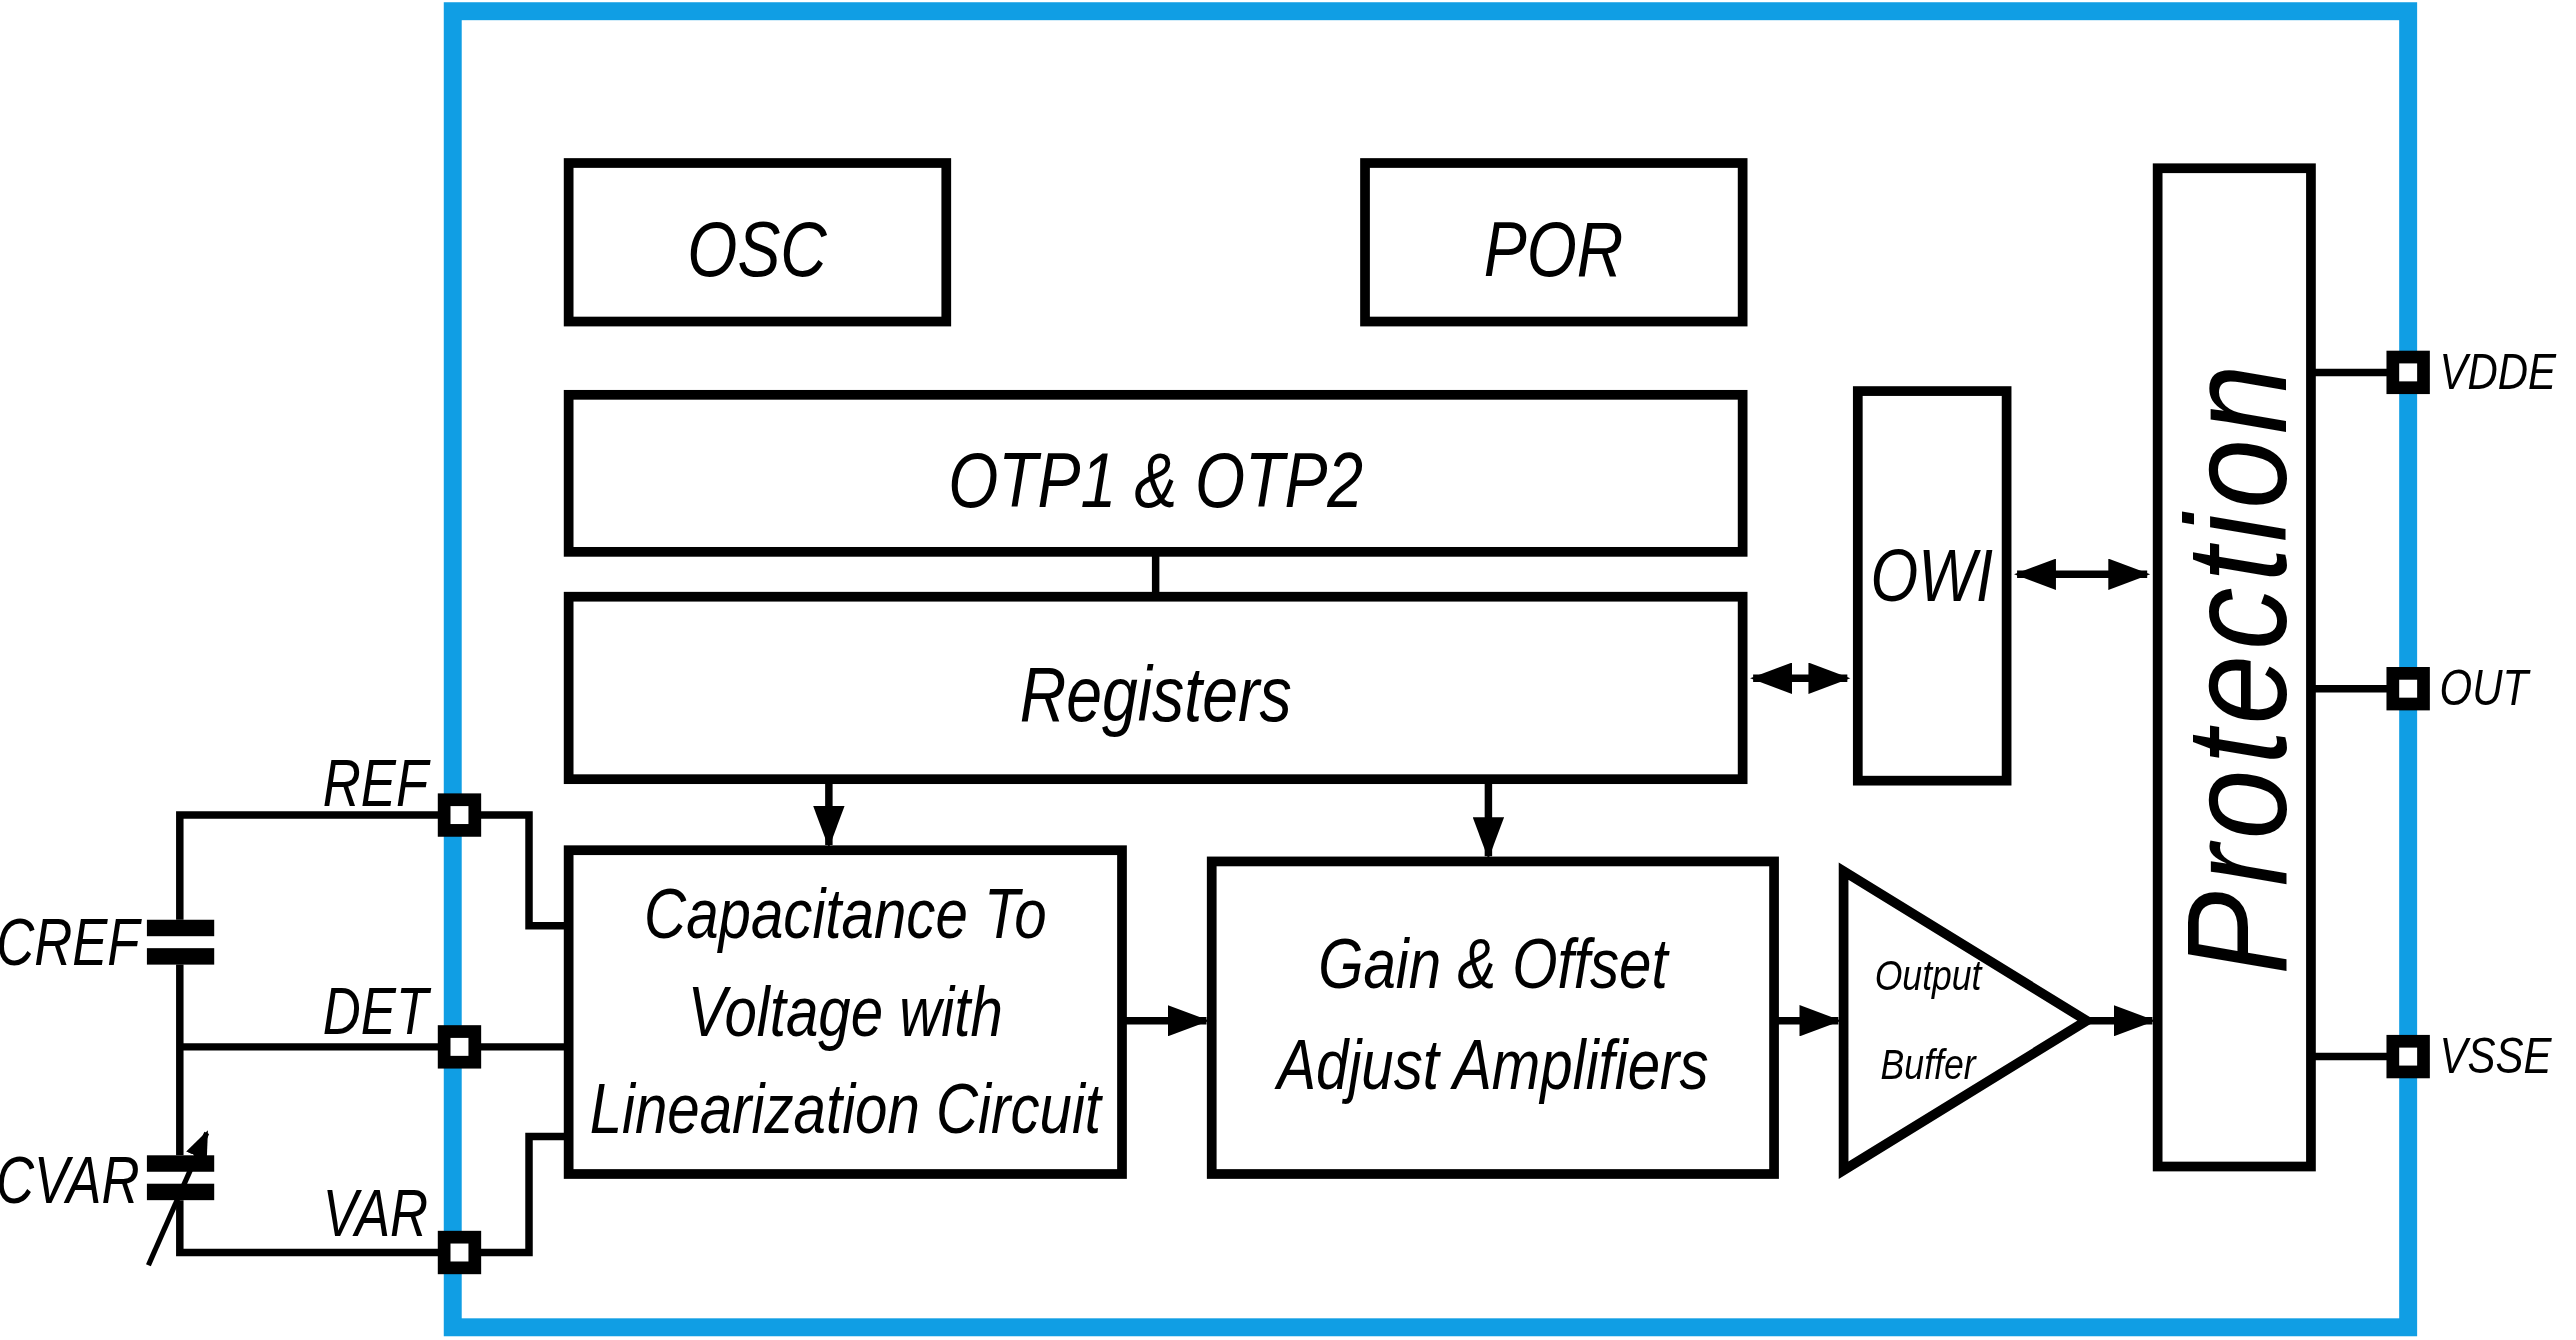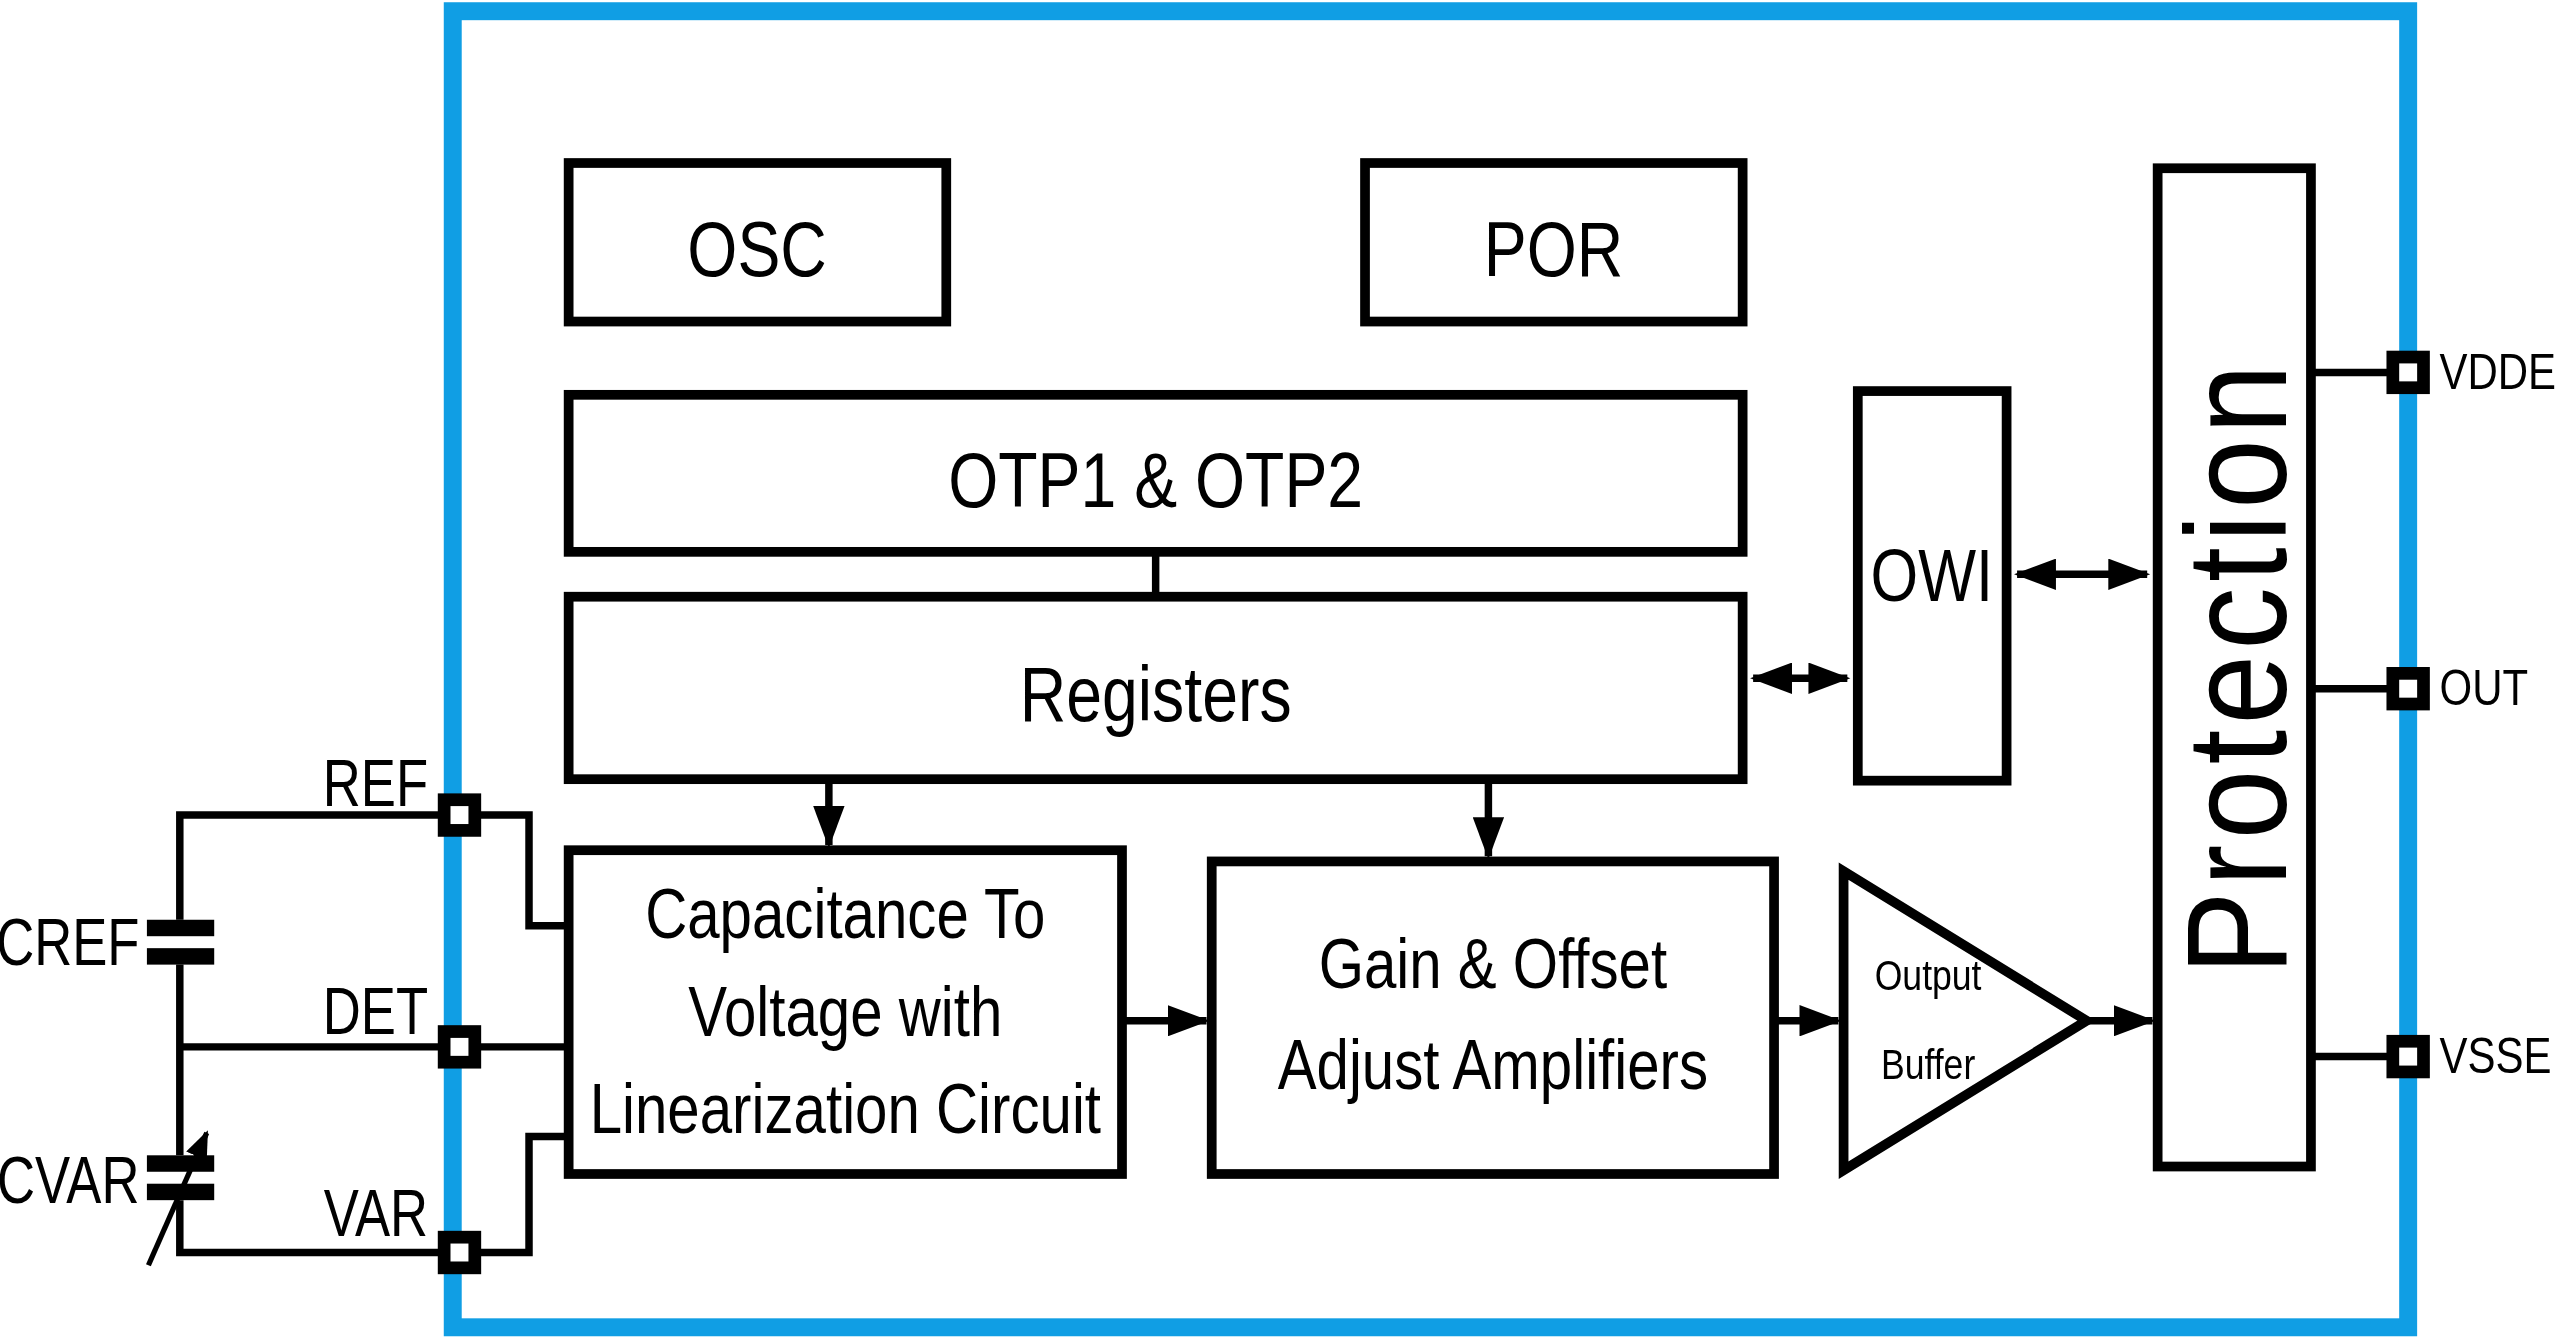--- a/index.html
+++ b/index.html
@@ -8,20 +8,21 @@
     background: #ffffff;
     width: 2576px;
     height: 1340px;
     overflow: hidden;
   }
   #diagram-root {
     position: relative;
     width: 2328px;
     height: 1340px;
     font-family: "Liberation Sans", sans-serif;
+    font-style: italic;
   }
   svg { display: block; }
 
   .blk {
     fill: #ffffff;
     stroke: #000000;
     stroke-width: 13;
   }
   .wire {
     fill: none;

